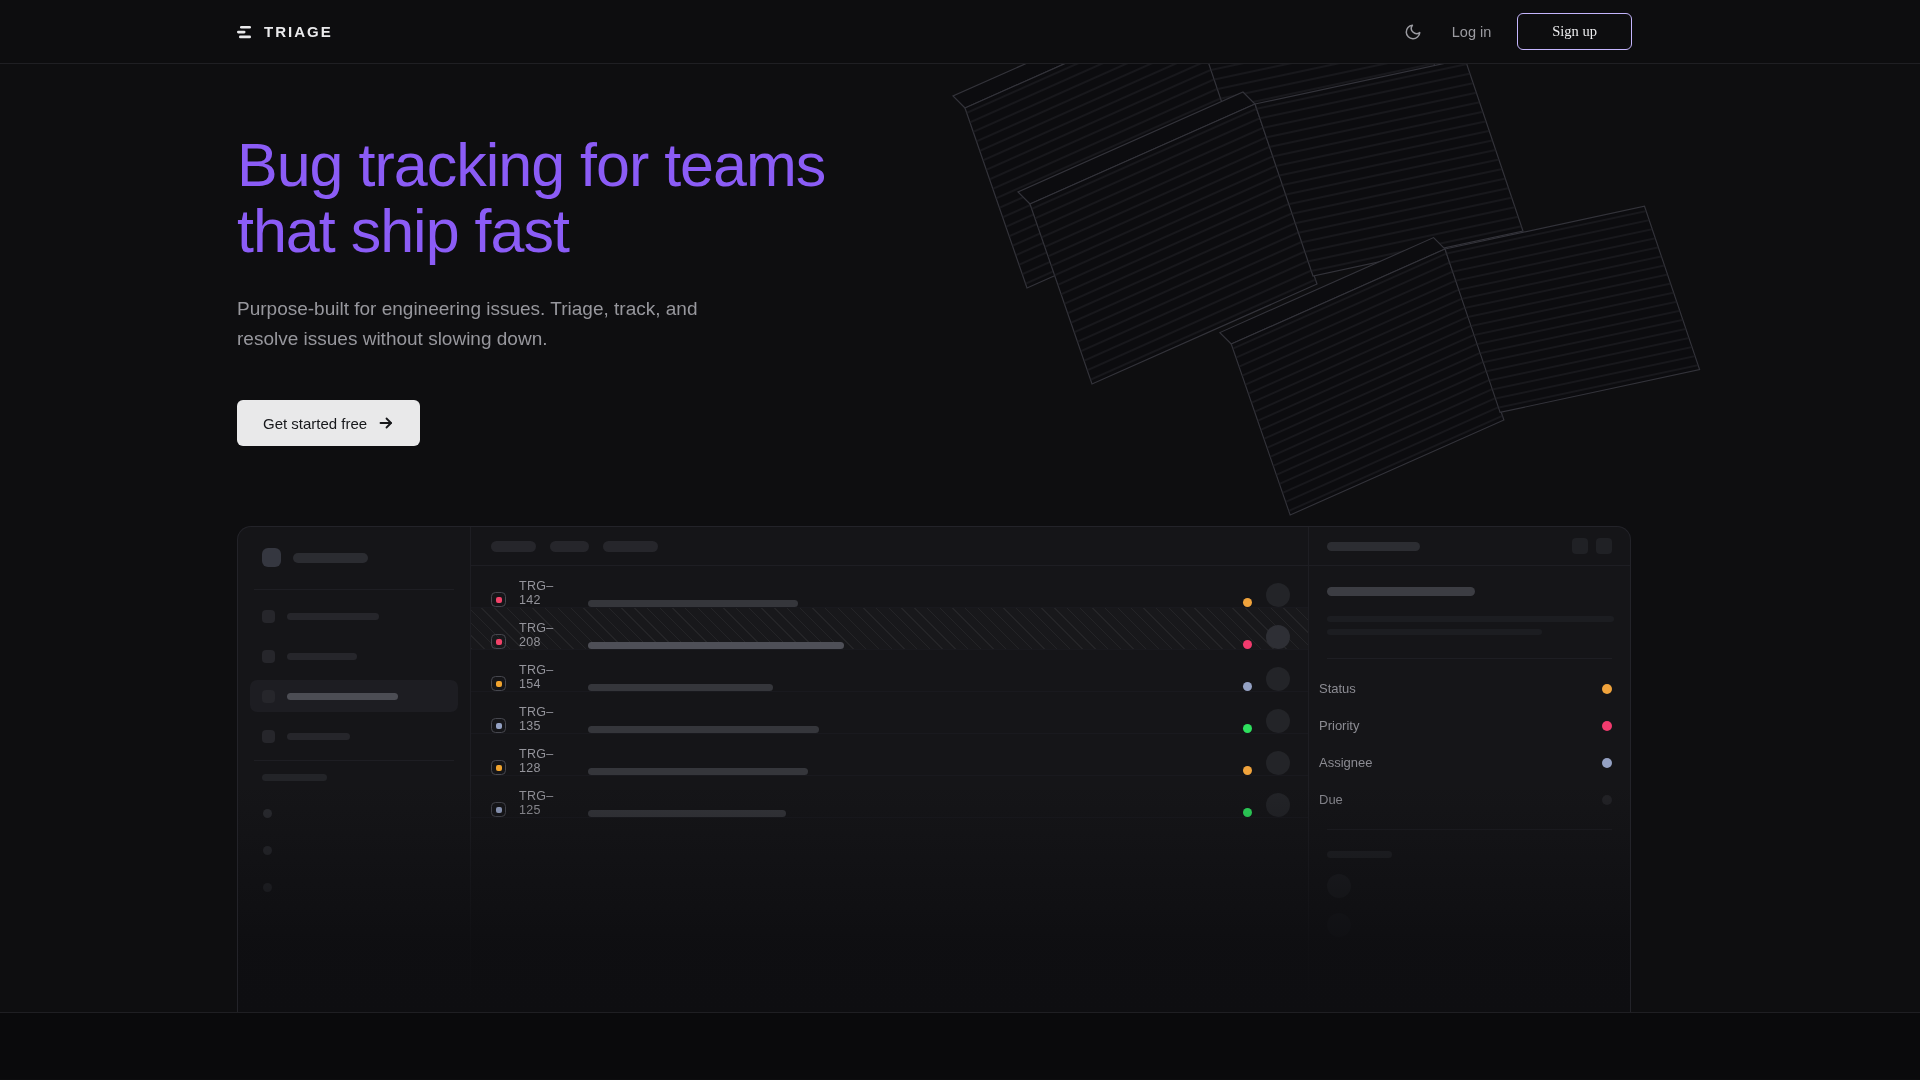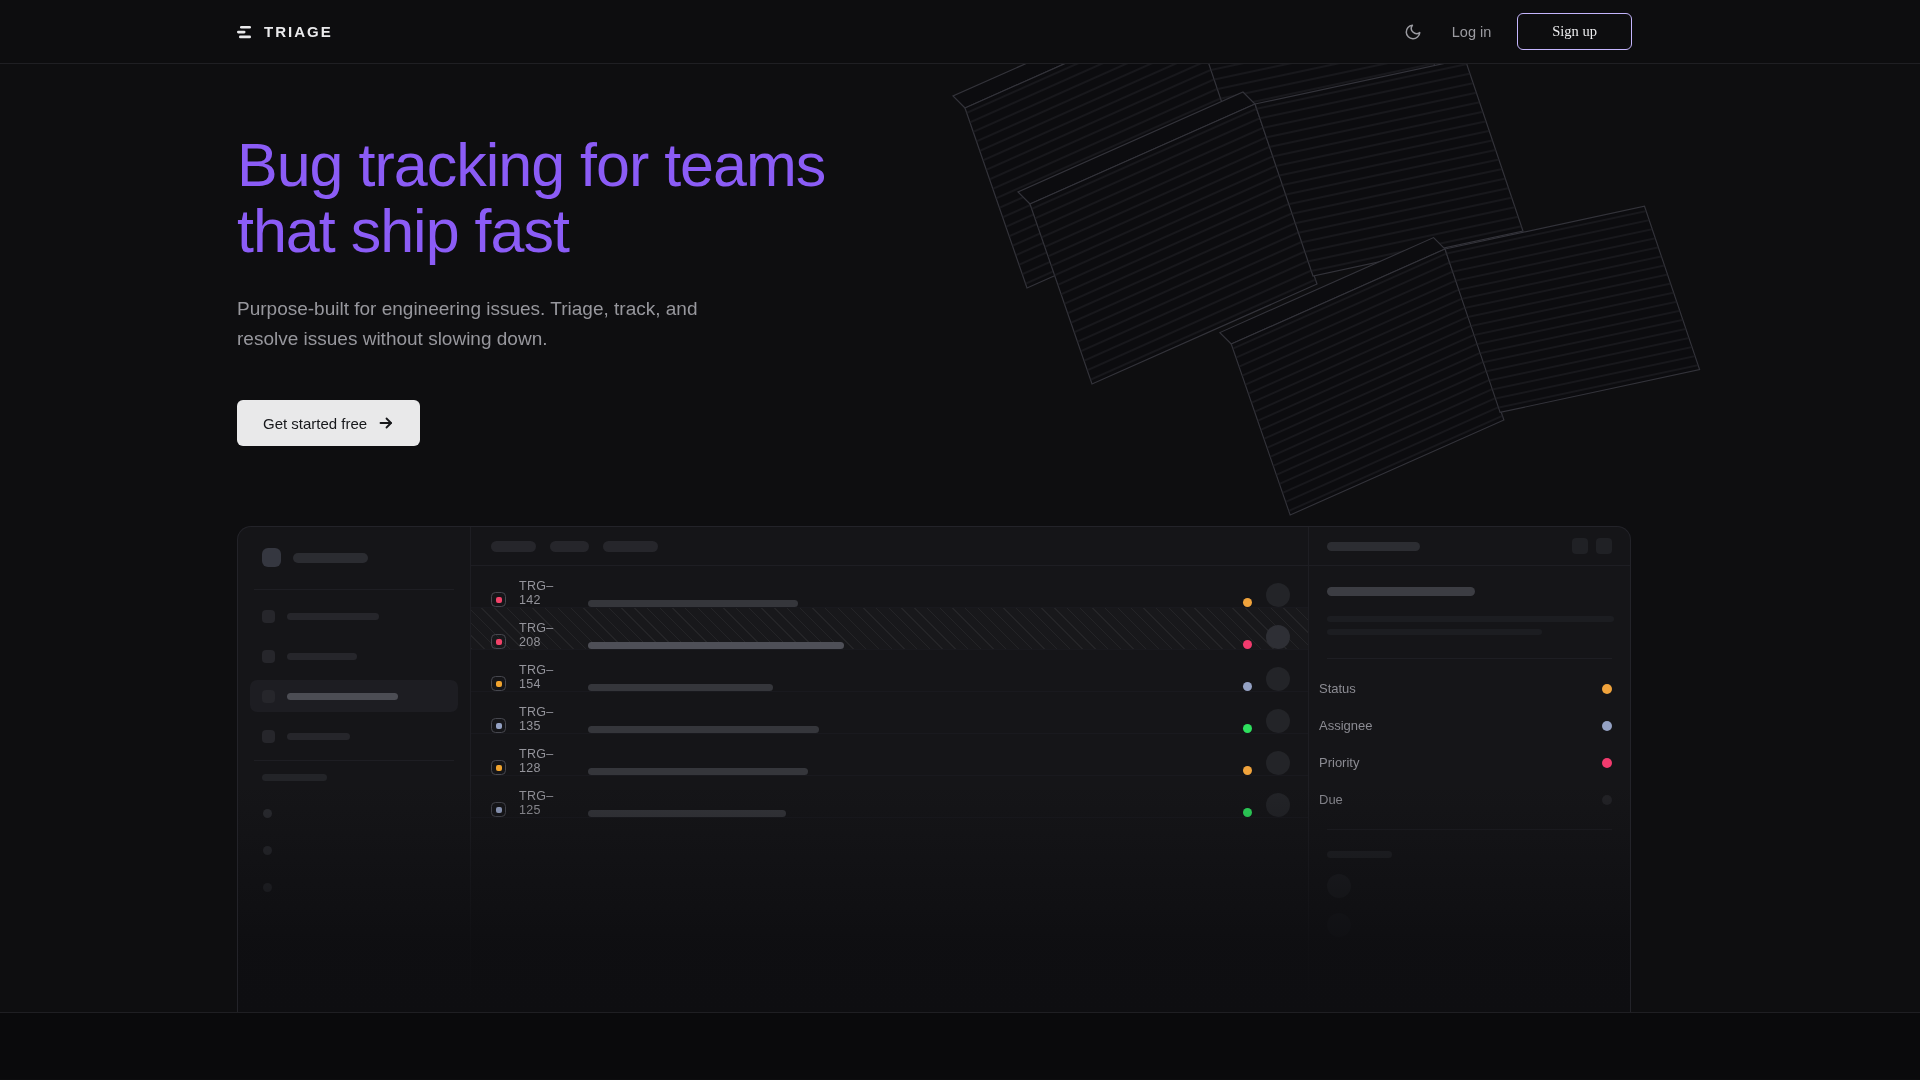--- a/index.html
+++ b/index.html
@@ -298,26 +298,26 @@
       <div class="panel-title-bar"></div>
       <div class="panel-line1"></div>
       <div class="panel-line2"></div>
       <div class="panel-div1"></div>
       <div class="panel-fields" id="panel-fields">
           <div class="field-row">
     <span class="field-label">Status</span>
     <span class="field-dot" style="background: rgb(240, 163, 60);"></span>
   </div>
           <div class="field-row">
+    <span class="field-label">Priority</span>
+    <span class="field-dot" style="background: rgb(242, 59, 110);"></span>
+  </div>
+          <div class="field-row">
     <span class="field-label">Assignee</span>
     <span class="field-dot" style="background: rgb(148, 161, 195);"></span>
-  </div>
-          <div class="field-row">
-    <span class="field-label">Priority</span>
-    <span class="field-dot" style="background: rgb(242, 59, 110);"></span>
   </div>
           <div class="field-row">
     <span class="field-label">Due</span>
     <span class="field-dot" style="background: rgb(35, 35, 39);"></span>
   </div>
         </div>
       <div class="panel-div2"></div>
       <div class="panel-small-bar"></div>
       <div class="panel-avatar pa1"></div>
       <div class="panel-avatar pa2"></div>

